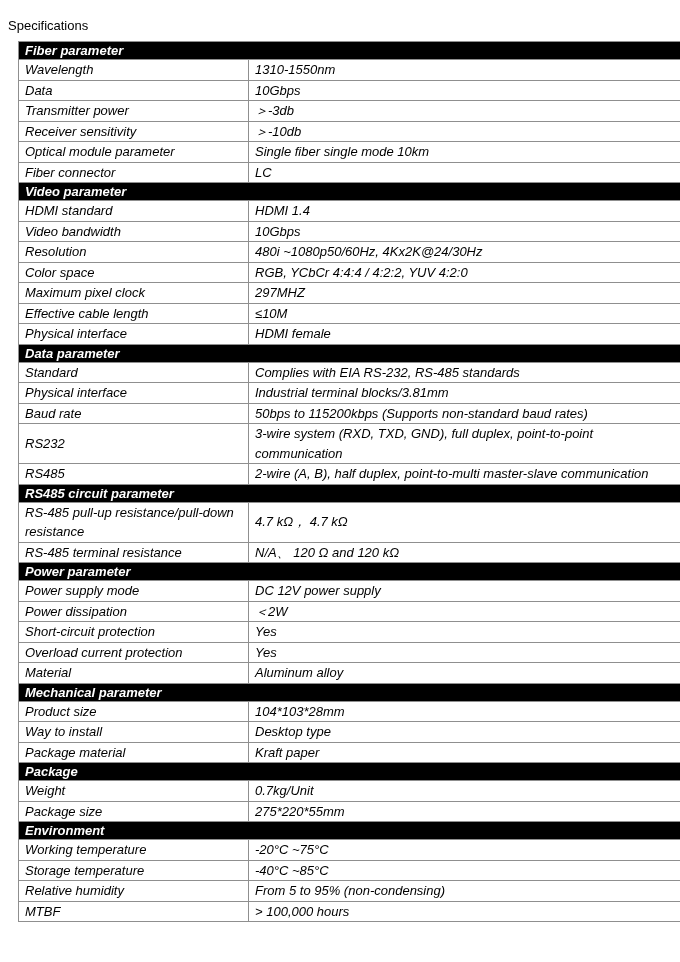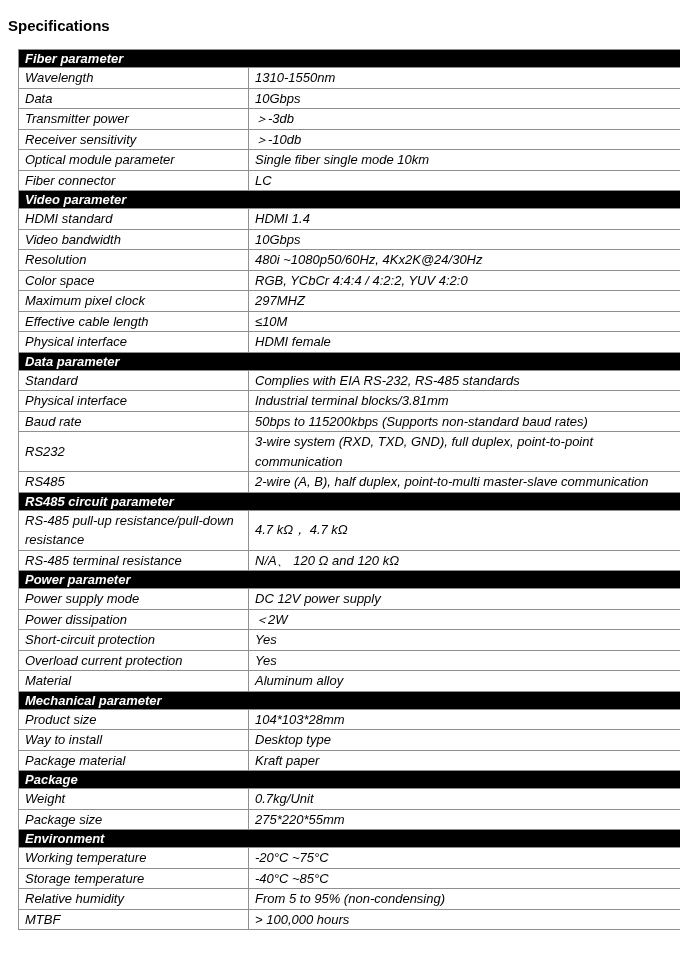--- a/index.html
+++ b/index.html
@@ -17,23 +17,23 @@
     font-family: "Liberation Sans", sans-serif;
   }
   .page {
     width: 680px;
     height: 962px;
     box-sizing: border-box;
     padding: 18px 0 0 0;
     background: var(--page-bg);
   }
   .page-title {
-    font-size: 15px;
-    font-weight: bold;
-    margin: 0 0 16px 8px;
+    font-size: 13px;
+    font-weight: normal;
+    margin: 0 0 8px 8px;
     line-height: 15px;
   }
   table.spec {
     border-collapse: collapse;
     table-layout: fixed;
     width: 672px;
     margin-left: 18px;
     font-size: 13px;
     font-style: italic;
   }

